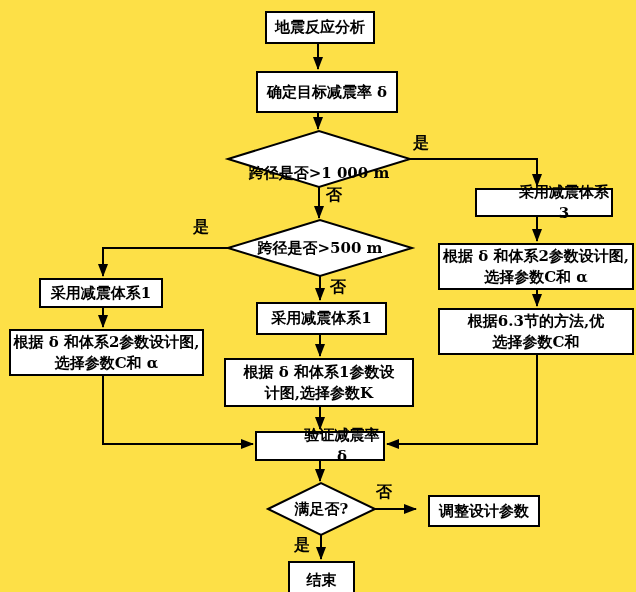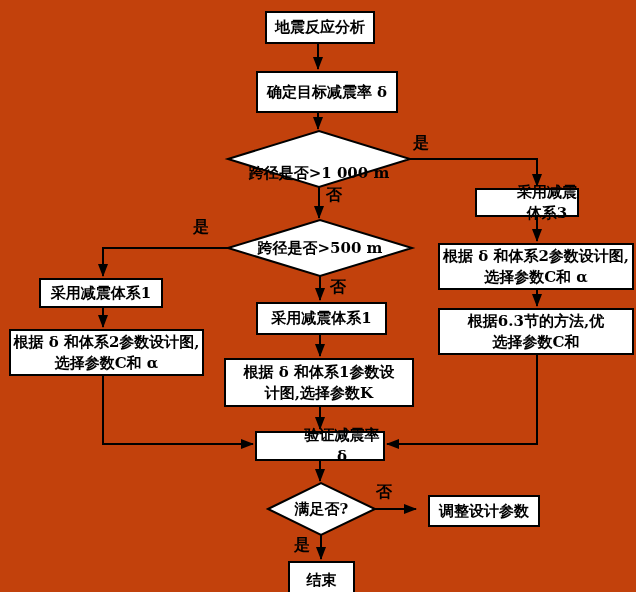--- a/index.html
+++ b/index.html
@@ -1,20 +1,20 @@
 <!DOCTYPE html>
 <html><head>
 <meta charset="utf-8">
 <style>
   html, body { margin: 0; padding: 0; background: #ffffff; }
   #stage {
     position: relative;
     width: 636px;
     height: 592px;
-    background: #c2410c;
+    background: #fde047;
     font-family: "DejaVu Serif", "Liberation Serif", serif;
     overflow: hidden;
   }
   #connectors {
     position: absolute;
     left: 0; top: 0;
     width: 636px; height: 592px;
   }
   .node {
     position: absolute;
@@ -49,21 +49,21 @@
     color: #000;
     line-height: 16px;
   }
   
   #n-start        { left: 265px; top: 11px;  width: 110px; height: 33px; }
   #n-target       { left: 248px; top: 71px;  width: 142px; height: 42px; margin-left: 8px; }
   #n-sys1-left    { left: 39px;  top: 278px; width: 124px; height: 30px; }
   #n-params-left  { left: 9px;   top: 329px; width: 195px; height: 47px; }
   #n-sys1-mid     { left: 256px; top: 302px; width: 131px; height: 33px; }
   #n-params-mid   { left: 224px; top: 358px; width: 190px; height: 49px; }
-  #n-sys3         { left: 475px; top: 188px; width: 104px; height: 29px; padding-left: 40px; }
+  #n-sys3         { left: 475px; top: 188px; width: 138px; height: 29px; padding-left: 40px; }
   #n-params-right { left: 438px; top: 243px; width: 196px; height: 47px; }
   #n-optimize-right { left: 438px; top: 308px; width: 196px; height: 47px; }
   #n-verify       { left: 255px; top: 431px; width: 130px; height: 30px; padding-left: 44px; }
   #n-adjust       { left: 428px; top: 495px; width: 112px; height: 32px; }
   #n-end          { left: 288px; top: 561px; width: 67px;  height: 39px; }
   
   #l-d1 { left: 228px; top: 145px; width: 182px; height: 56px; text-align: right; }
   #l-d2 { left: 228px; top: 220px; width: 184px; height: 56px; }
   #l-d3 { left: 268px; top: 483px; width: 107px; height: 52px; }
   

